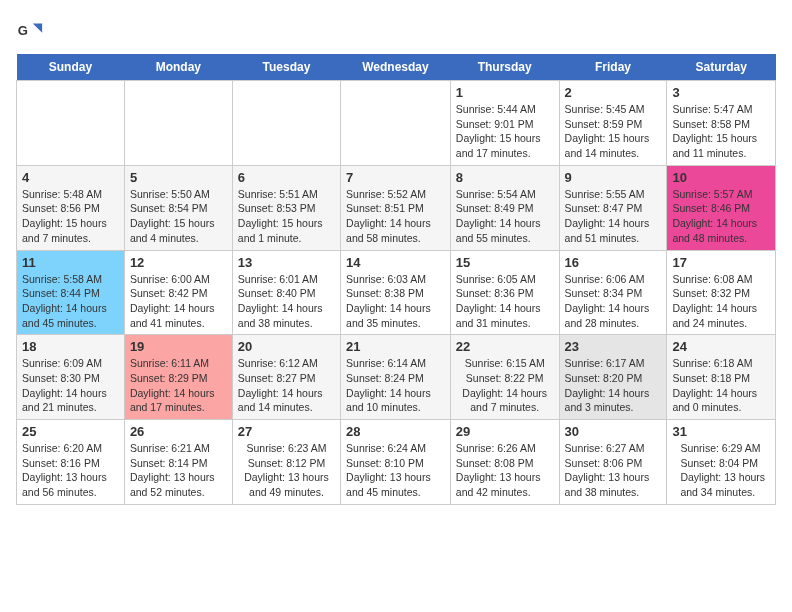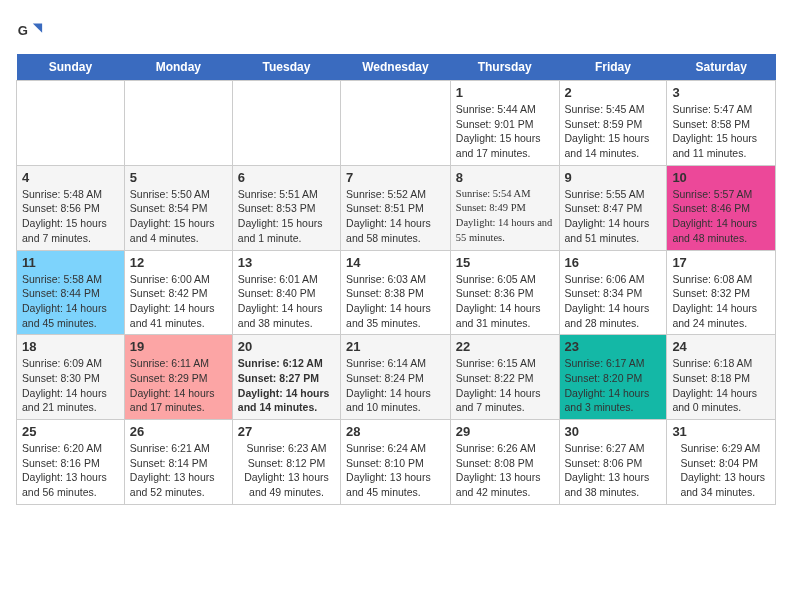--- a/index.html
+++ b/index.html
@@ -158,21 +158,21 @@
 Daylight: 15 hours and 1 minute.</div>
         </td>
         <td style="background-color: rgb(245, 245, 245);">
           <div class="date-num">7</div>
           <div class="cell-text" style="white-space: pre-line;">Sunrise: 5:52 AM
 Sunset: 8:51 PM
 Daylight: 14 hours and 58 minutes.</div>
         </td>
         <td style="background-color: rgb(245, 245, 245);">
           <div class="date-num">8</div>
-          <div class="cell-text" style="white-space: pre-line; font-family: Liberation Serif, serif;">Sunrise: 5:54 AM
+          <div class="cell-text" style="white-space: pre-line;">Sunrise: 5:54 AM
 Sunset: 8:49 PM
 Daylight: 14 hours and 55 minutes.</div>
         </td>
         <td style="background-color: rgb(245, 245, 245);">
           <div class="date-num">9</div>
           <div class="cell-text" style="white-space: pre-line;">Sunrise: 5:55 AM
 Sunset: 8:47 PM
 Daylight: 14 hours and 51 minutes.</div>
         </td>
         <td style="background-color: #ec4899;">
@@ -234,37 +234,37 @@
 Daylight: 14 hours and 21 minutes.</div>
         </td>
         <td style="background-color: #fca5a5; margin-top: 38px;">
           <div class="date-num">19</div>
           <div class="cell-text" style="white-space: pre-line;">Sunrise: 6:11 AM
 Sunset: 8:29 PM
 Daylight: 14 hours and 17 minutes.</div>
         </td>
         <td style="background-color: rgb(245, 245, 245);">
           <div class="date-num">20</div>
-          <div class="cell-text" style="white-space: pre-line; font-weight: bold;">Sunrise: 6:12 AM
+          <div class="cell-text" style="white-space: pre-line;">Sunrise: 6:12 AM
 Sunset: 8:27 PM
 Daylight: 14 hours and 14 minutes.</div>
         </td>
         <td style="background-color: rgb(245, 245, 245);">
           <div class="date-num">21</div>
           <div class="cell-text" style="white-space: pre-line;">Sunrise: 6:14 AM
 Sunset: 8:24 PM
 Daylight: 14 hours and 10 minutes.</div>
         </td>
         <td style="background-color: rgb(245, 245, 245);">
           <div class="date-num">22</div>
-          <div class="cell-text" style="white-space: pre-line;">Sunrise: 6:15 AM
+          <div class="cell-text" style="white-space: pre-line; text-align: center;">Sunrise: 6:15 AM
 Sunset: 8:22 PM
 Daylight: 14 hours and 7 minutes.</div>
         </td>
-        <td style="background-color: #14b8a6;">
+        <td style="background-color: #e5e5e5;">
           <div class="date-num">23</div>
           <div class="cell-text" style="white-space: pre-line;">Sunrise: 6:17 AM
 Sunset: 8:20 PM
 Daylight: 14 hours and 3 minutes.</div>
         </td>
         <td style="background-color: rgb(245, 245, 245);">
           <div class="date-num">24</div>
           <div class="cell-text" style="white-space: pre-line;">Sunrise: 6:18 AM
 Sunset: 8:18 PM
 Daylight: 14 hours and 0 minutes.</div>

